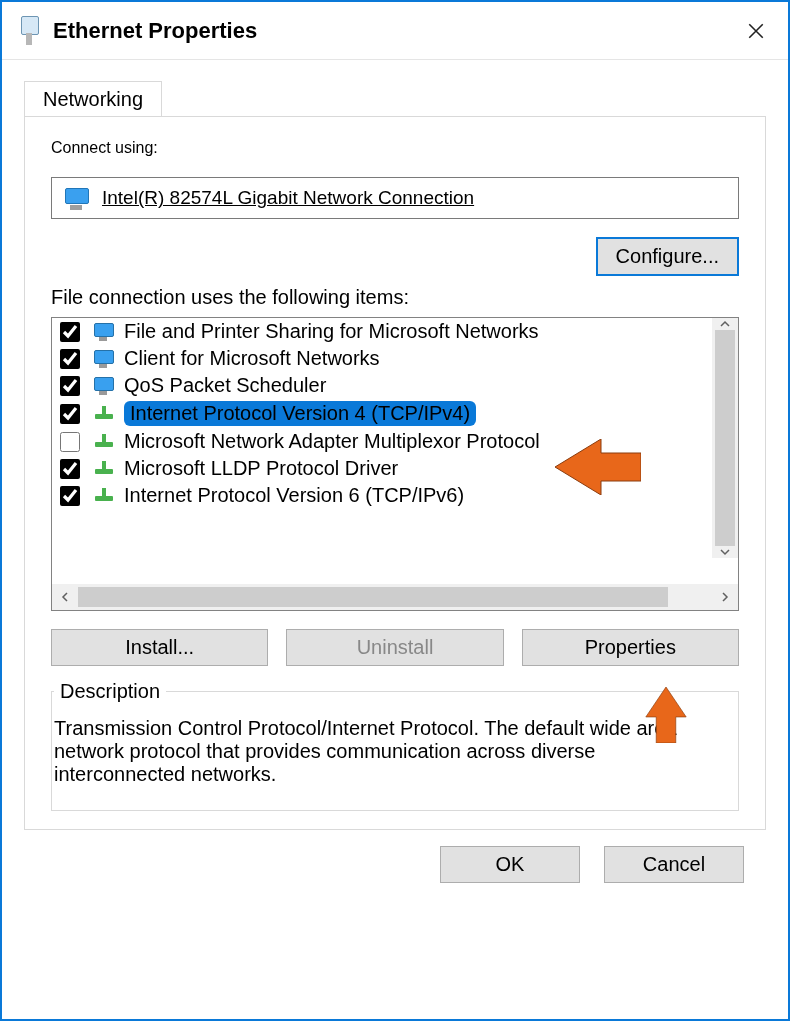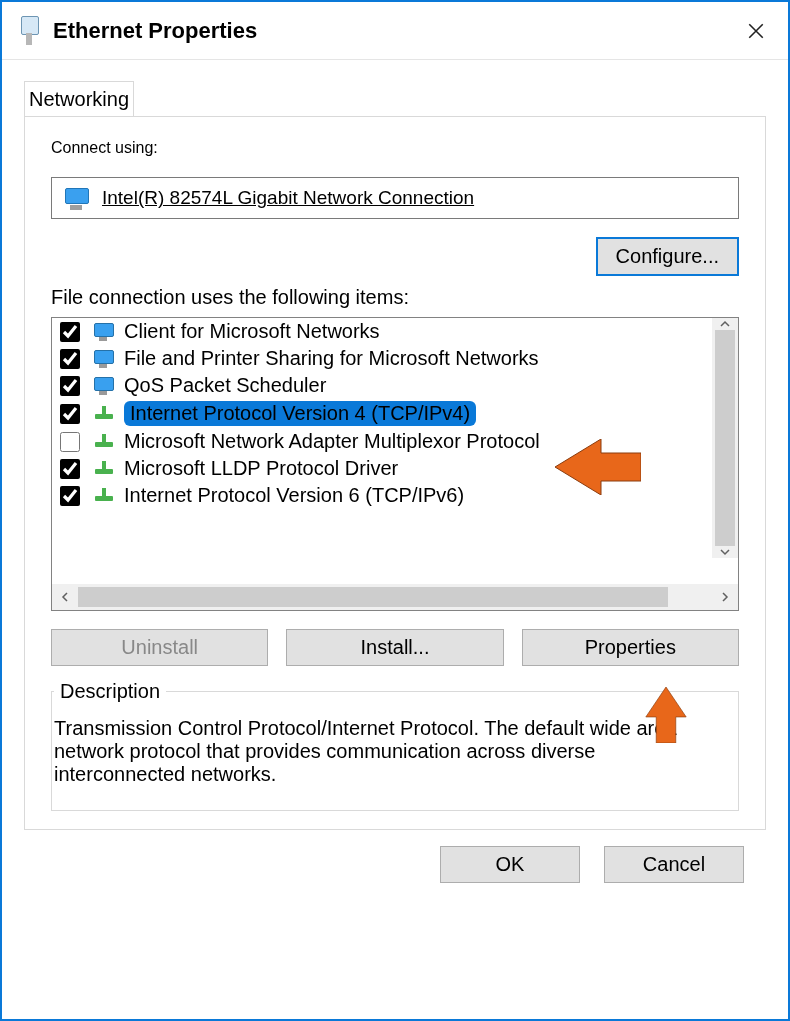--- a/index.html
+++ b/index.html
@@ -60,21 +60,21 @@
   .client {
     flex:1;
     padding: 20px 22px 10px 22px;
     display:flex; flex-direction:column;
   }
   .tabstrip { display:flex; }
   .tab {
     border:1px solid #d9d9d9;
     border-bottom:none;
     background:#fff;
-    padding:6px 4px;
+    padding:6px 18px;
     font-size:20px;
     position:relative;
     top:1px;
   }
   .tab-panel {
     border:1px solid #d9d9d9;
     padding:22px 26px 18px 26px;
     flex:0 0 auto;
   }
   .label { font-size:16px; margin-bottom:20px; }
@@ -262,26 +262,26 @@
       </div>
 
       <div class="subtitle">File connection uses the following items:</div>
 
       <div class="listbox">
         <div class="list-scroll" id="list-scroll">
 
           <div class="list-row">
               <input type="checkbox" checked="" style="">
               <span class="proto-icon monitor"></span>
+              <span class="item-label">File and Printer Sharing for Microsoft Networks</span>
+            </div>
+            <div class="list-row">
+              <input type="checkbox" checked="" style="">
+              <span class="proto-icon monitor"></span>
               <span class="item-label">Client for Microsoft Networks</span>
-            </div>
-            <div class="list-row">
-              <input type="checkbox" checked="" style="">
-              <span class="proto-icon monitor"></span>
-              <span class="item-label">File and Printer Sharing for Microsoft Networks</span>
             </div>
             <div class="list-row">
               <input type="checkbox" checked="" style="">
               <span class="proto-icon monitor"></span>
               <span class="item-label">QoS Packet Scheduler</span>
             </div>
             <div class="list-row selected">
               <input type="checkbox" checked="" style="">
               <span class="proto-icon net"></span>
               <span class="item-label">Internet Protocol Version 4 (TCP/IPv4)</span>
@@ -332,22 +332,22 @@
         </div>
       </div>
 
       <div class="arrow-anno" style="left:530px; top:322px;">
         <svg viewBox="0 0 86 56">
             <path d="M86 14 L86 42 L46 42 L46 56 L0 28 L46 0 L46 14 Z" fill="#e8671a" stroke="#8a3c0e" stroke-width="1"></path>
           </svg>
       </div>
 
       <div class="btn-row">
+        <button class="win">Install...</button>
         <button class="win" disabled="">Uninstall</button>
-        <button class="win">Install...</button>
         <button class="win">Properties</button>
       </div>
 
       <div class="arrow-anno" style="left:598px; top:570px;">
         <svg viewBox="0 0 86 86">
             <path d="M28 86 L28 46 L12 46 L43 0 L74 46 L58 46 L58 86 Z" fill="#e8671a" stroke="#8a3c0e" stroke-width="1"></path>
           </svg>
       </div>
 
       <fieldset class="description">

